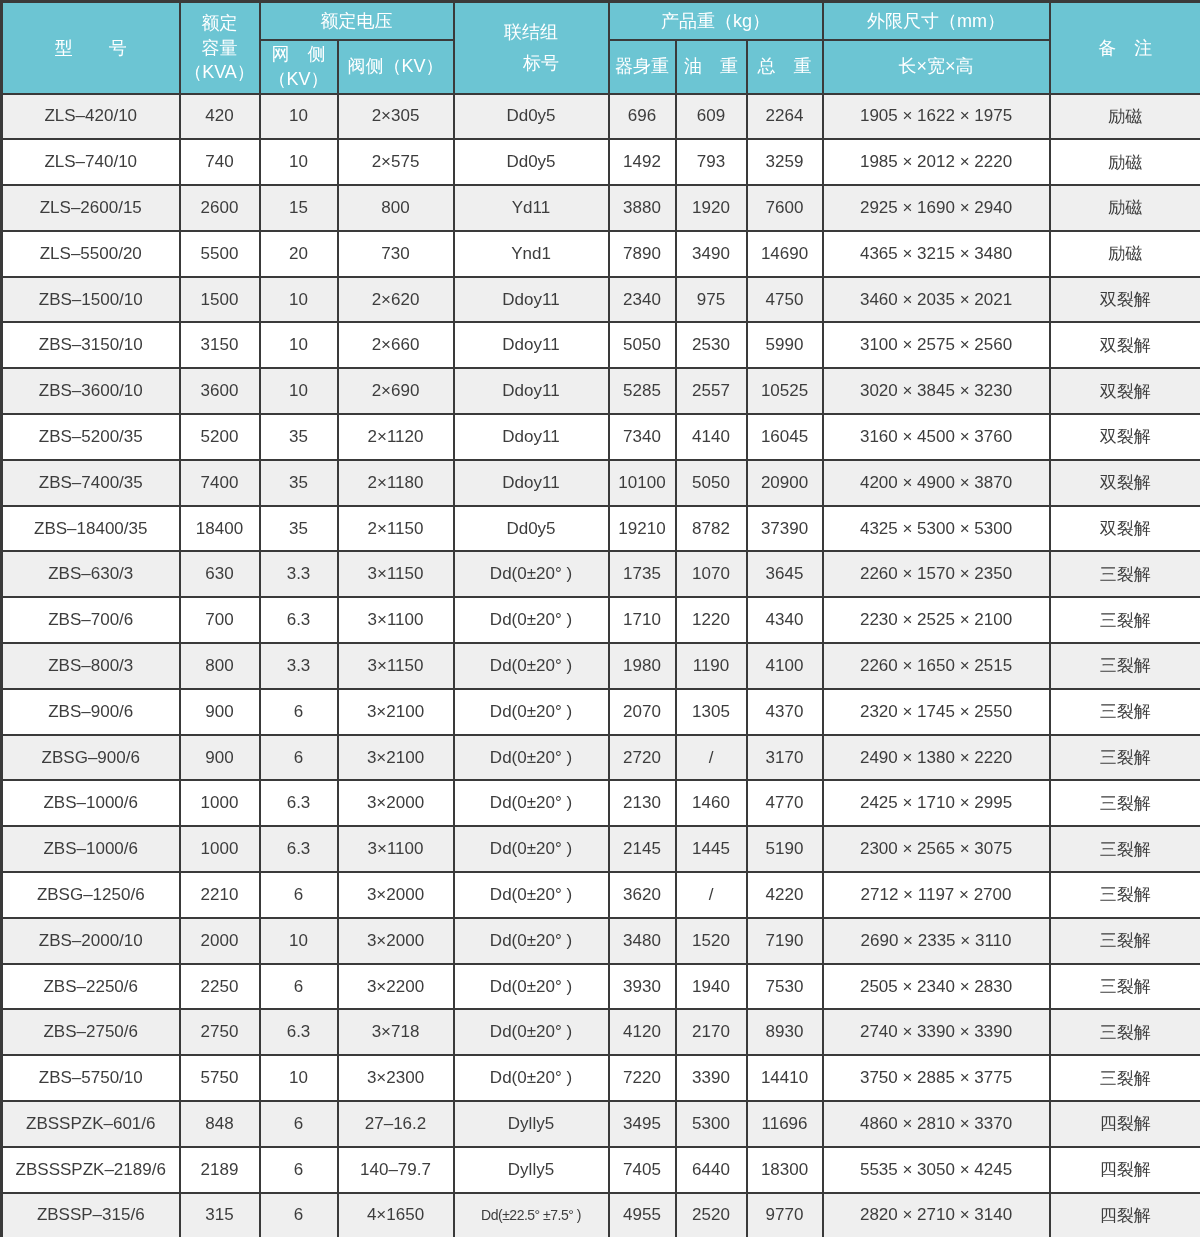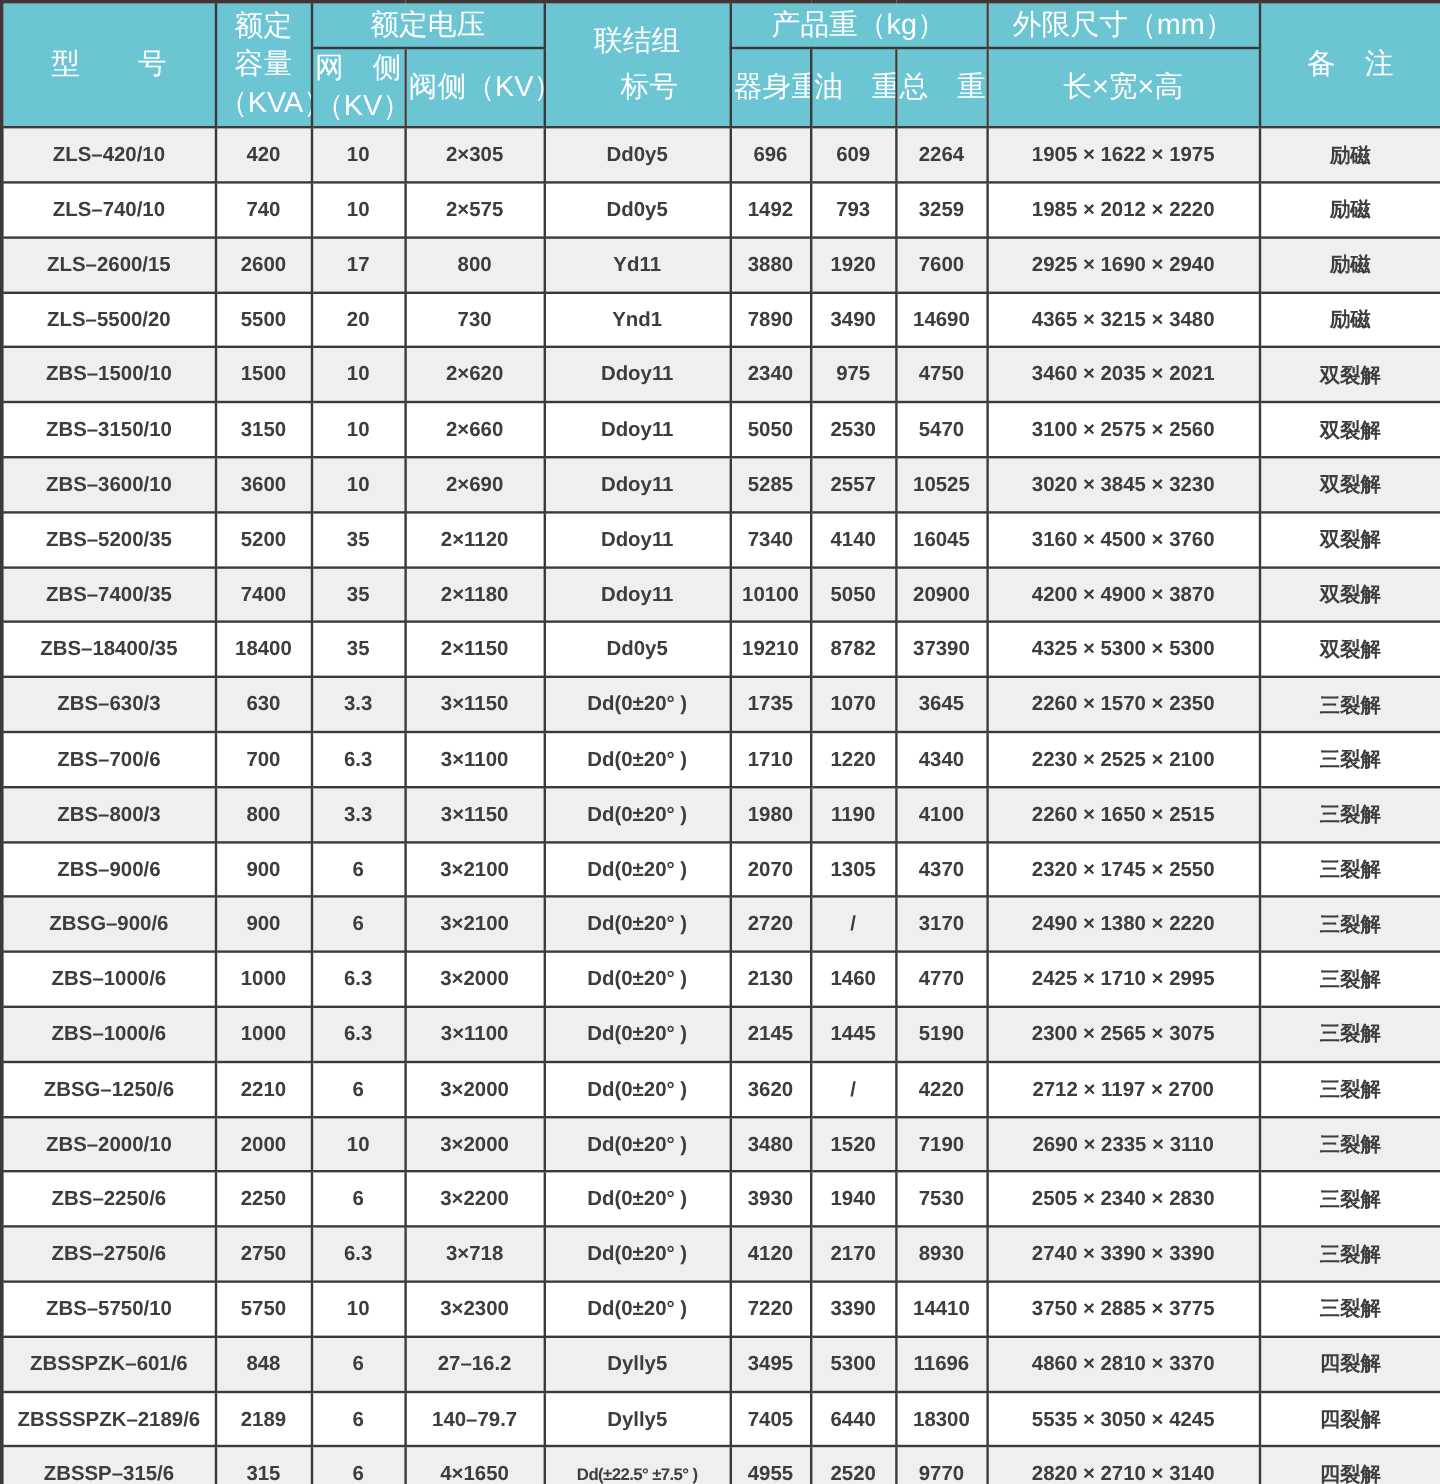--- a/index.html
+++ b/index.html
@@ -26,28 +26,28 @@
     vertical-align: middle;
     padding: 0 2px;
     box-sizing: border-box;
     overflow: hidden;
     white-space: nowrap;
   }
   thead th {
     background: #6cc5d3;
     color: #ffffff;
     font-weight: normal;
-    font-size: 24px;
+    font-size: 18px;
     line-height: 1.35;
   }
   thead tr.h1 { height: 38px; }
   thead tr.h2 { height: 54px; }
   thead th .line { display: block; }
   thead th.sp2 .line + .line { margin-top: 6px; padding-left: 20px; }
-  tbody tr { height: 45.8px; font-weight: bold; }
+  tbody tr { height: 45.8px; }
   tbody td {
     color: #3d3d3d;
     font-size: 17px;
   }
   tbody tr.odd td { background: #efefef; }
   tbody tr.even td { background: #ffffff; }
   tbody td.tight {
     font-size: 14px;
     letter-spacing: -0.5px;
     padding: 0;
@@ -121,21 +121,21 @@
           <td>Dd0y5</td>
           <td>1492</td>
           <td>793</td>
           <td>3259</td>
           <td>1985 × 2012 × 2220</td>
           <td>励磁</td>
         </tr>
         <tr class="odd">
           <td>ZLS–2600/15</td>
           <td>2600</td>
-          <td>17</td>
+          <td>15</td>
           <td>800</td>
           <td>Yd11</td>
           <td>3880</td>
           <td>1920</td>
           <td>7600</td>
           <td>2925 × 1690 × 2940</td>
           <td>励磁</td>
         </tr>
         <tr class="even">
           <td>ZLS–5500/20</td>
@@ -162,21 +162,21 @@
           <td>双裂解</td>
         </tr>
         <tr class="even">
           <td>ZBS–3150/10</td>
           <td>3150</td>
           <td>10</td>
           <td>2×660</td>
           <td>Ddoy11</td>
           <td>5050</td>
           <td>2530</td>
-          <td>5470</td>
+          <td>5990</td>
           <td>3100 × 2575 × 2560</td>
           <td>双裂解</td>
         </tr>
         <tr class="odd">
           <td>ZBS–3600/10</td>
           <td>3600</td>
           <td>10</td>
           <td>2×690</td>
           <td>Ddoy11</td>
           <td>5285</td>

